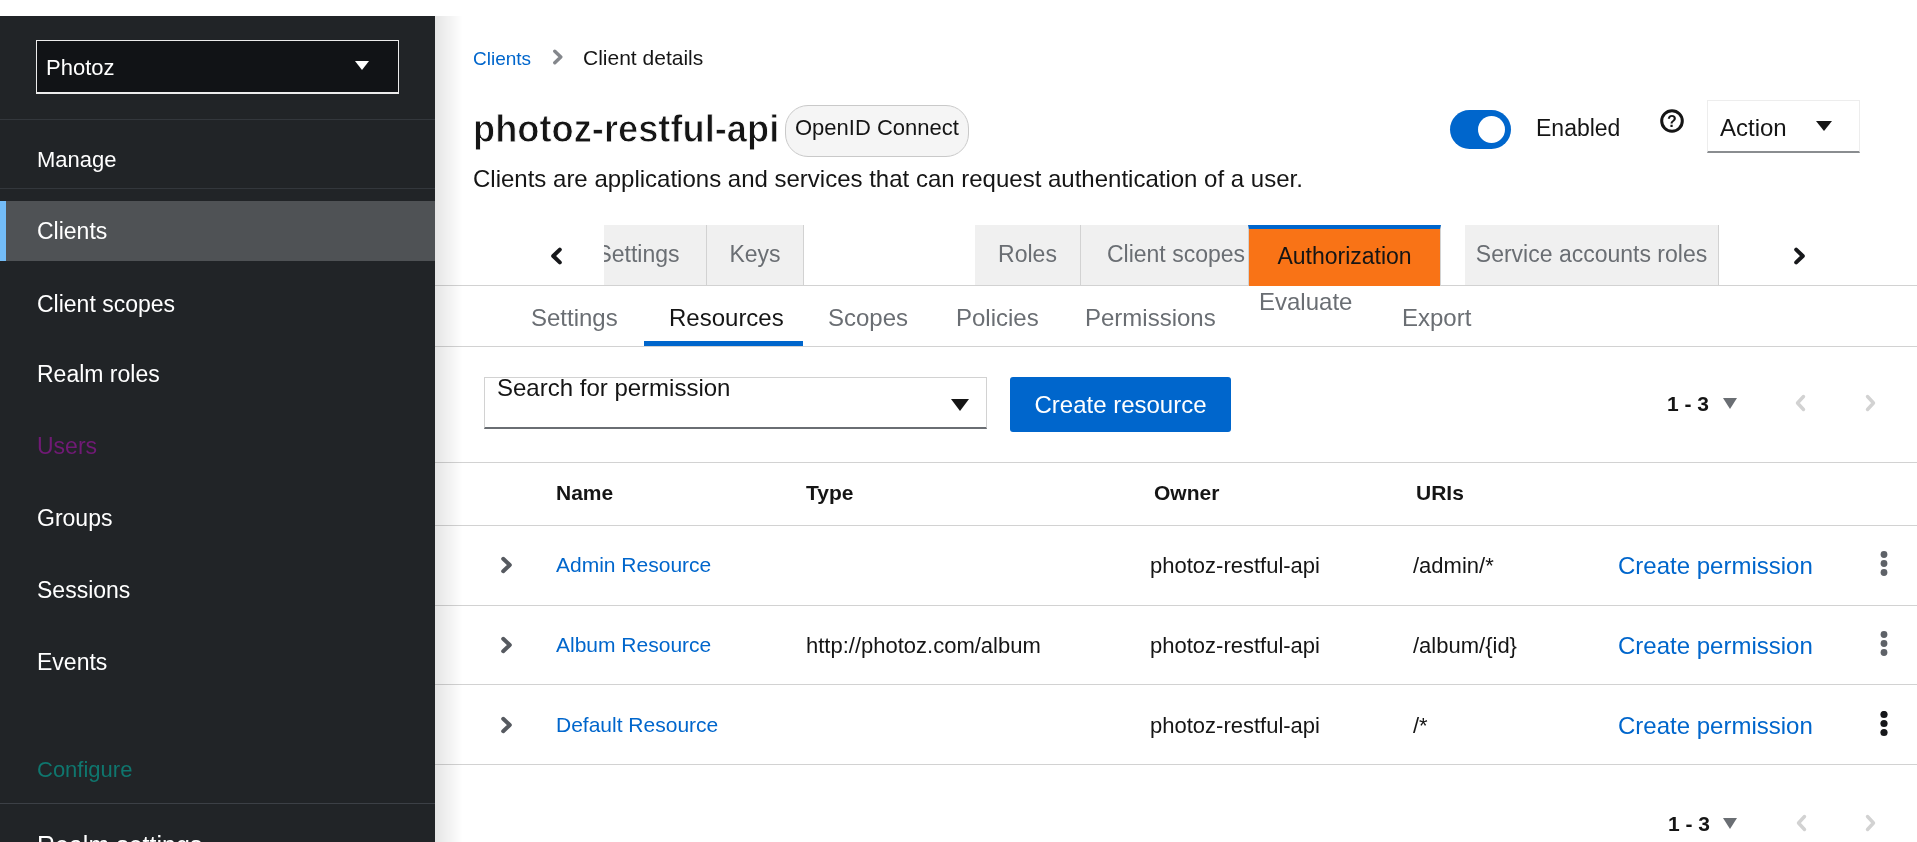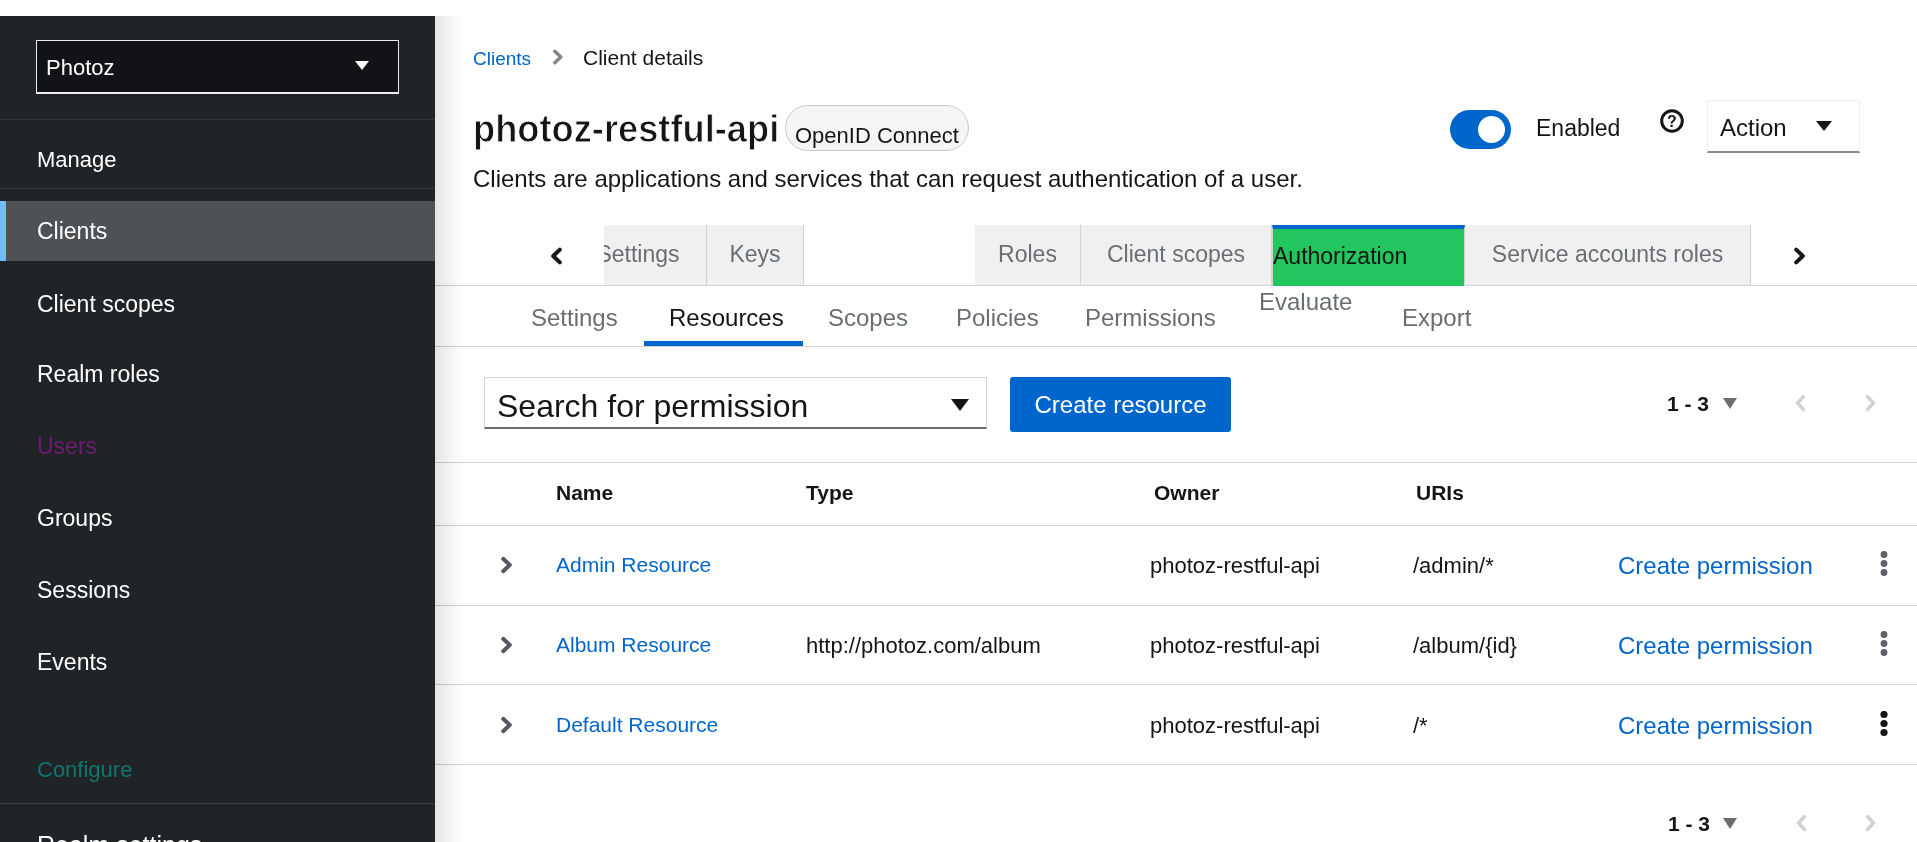--- a/index.html
+++ b/index.html
@@ -47,21 +47,21 @@
 
   <div class="abs blue" style="left:473px;top:32px;font-size:19px;">Clients</div>
   <div class="abs" style="left:552px;top:33px;">
     <svg width="12" height="16" viewBox="0 0 12 16">
         <path d="M2.8 2.2 L8.8 8 L2.8 13.8" fill="none" stroke="#84878c" stroke-width="3.4" stroke-linecap="round" stroke-linejoin="round"></path>
       </svg>
   </div>
   <div class="abs" style="left:583px;top:30px;font-size:21px;">Client details</div>
 
   <div class="abs" style="left:473px;top:92px;font-size:39px;line-height:41px;font-weight:700;-webkit-text-stroke:0.9px #fff;transform:scaleX(0.93);transform-origin:0 0;">photoz-restful-api</div>
-  <div class="abs" style="left:785px;top:89px;height:46px;line-height:44px;padding:8px 9px;background:#f5f5f5;border:1px solid #c9c9c9;border-radius:23px;font-size:22px;">OpenID Connect</div>
+  <div class="abs" style="left:785px;top:89px;height:52px;line-height:44px;padding:0 9px;background:#f5f5f5;border:1px solid #c9c9c9;border-radius:23px;font-size:22px;">OpenID Connect</div>
   <div class="abs" style="left:473px;top:149px;font-size:24px;">Clients are applications and services that can request authentication of a user.</div>
 
   <div class="abs" style="left:1450px;top:94px;width:61px;height:39px;background:#0066cc;border-radius:20px;"></div>
   <div class="abs" style="left:1478px;top:100px;width:27px;height:27px;background:#fff;border-radius:50%;"></div>
   <div class="abs" style="left:1536px;top:99px;font-size:23px;">Enabled</div>
 
   <div class="abs" style="left:1660px;top:93px;">
     <svg width="24" height="24" viewBox="0 0 24 24">
       <circle cx="12" cy="12" r="10.3" fill="none" stroke="#151515" stroke-width="3"></circle>
       <text x="12" y="17.5" text-anchor="middle" font-family="Liberation Sans" font-size="16" font-weight="700" fill="#151515">?</text>
@@ -84,36 +84,36 @@
     <svg width="16" height="18" viewBox="0 0 16 18">
         <path d="M4.2 2.6 L10.8 9 L4.2 15.4" fill="none" stroke="#17181b" stroke-width="4" stroke-linecap="round" stroke-linejoin="round"></path>
       </svg>
   </div>
 
   <div class="abs" style="left:604px;top:209px;width:1148px;height:61px;overflow:hidden;">
     <div class="tab" style="left:-34px;width:137px;">Settings</div>
     <div class="tab" style="left:103px;width:97px;">Keys</div>
     <div class="tab" style="left:371px;width:106px;">Roles</div>
     <div class="tab" style="left:477px;width:191px;">Client scopes</div>
-    <div class="tab" style="left:861px;width:286px;">Service accounts roles</div>
-    <div style="position:absolute;left:668px;top:0;width:193px;height:61px;background:#22c55e;border-left:1px solid #d2d2d2;border-right:1px solid #d2d2d2;border-top:4px solid #0066cc;color:#151515;font-size:23px;text-align:left;line-height:54px;">Authorization</div>
+    <div class="tab" style="left:861px;width:254px;">Service accounts roles</div>
+    <div style="position:absolute;left:644px;top:0;width:193px;height:61px;background:#f97316;border-left:1px solid #d2d2d2;border-right:1px solid #d2d2d2;border-top:4px solid #0066cc;color:#151515;font-size:23px;text-align:center;line-height:54px;">Authorization</div>
   </div>
 
   <div class="abs" style="left:435px;top:330px;width:1482px;height:1px;background:#d2d2d2;"></div>
   <div class="abs sub" style="left:531px;top:288px;">Settings</div>
   <div class="abs sub" style="left:669px;top:288px;color:#151515;">Resources</div>
   <div class="abs sub" style="left:828px;top:288px;">Scopes</div>
   <div class="abs sub" style="left:956px;top:288px;">Policies</div>
   <div class="abs sub" style="left:1085px;top:288px;">Permissions</div>
   <div class="abs sub" style="left:1259px;top:272px;">Evaluate</div>
   <div class="abs sub" style="left:1402px;top:288px;">Export</div>
   <div class="abs" style="left:644px;top:325px;width:159px;height:5px;background:#0066cc;"></div>
 
   <div class="abs" style="left:484px;top:361px;width:503px;height:52px;background:#fff;border:1px solid #d2d2d2;border-bottom:2px solid #6a6e73;"></div>
-  <div class="abs" style="left:497px;top:372px;font-size:32px;">Search for permission</div>
+  <div class="abs" style="left:497px;top:358px;font-size:24px;">Search for permission</div>
   <div class="abs caret" style="left:951px;top:383px;border-top-width:12px;"></div>
   <div class="abs" style="left:1010px;top:361px;width:221px;height:55px;background:#0066cc;border-radius:3px;color:#fff;font-size:24px;text-align:center;line-height:55px;">Create resource</div>
 
   <div class="abs" style="left:1667px;top:376px;font-size:21px;font-weight:700;">1 - 3</div>
   <div class="abs caret" style="left:1723px;top:382px;border-left-width:7px;border-right-width:7px;border-top-width:11px;border-top-color:#6a6e73;"></div>
   <div class="abs pg" style="left:1794px;top:378px;">
     <svg width="13" height="18" viewBox="0 0 13 18">
         <path d="M9.5 2.5 L3.5 9 L9.5 15.5" fill="none" stroke="#d2d2d2" stroke-width="3.4" stroke-linecap="round" stroke-linejoin="round"></path>
       </svg>
   </div>

